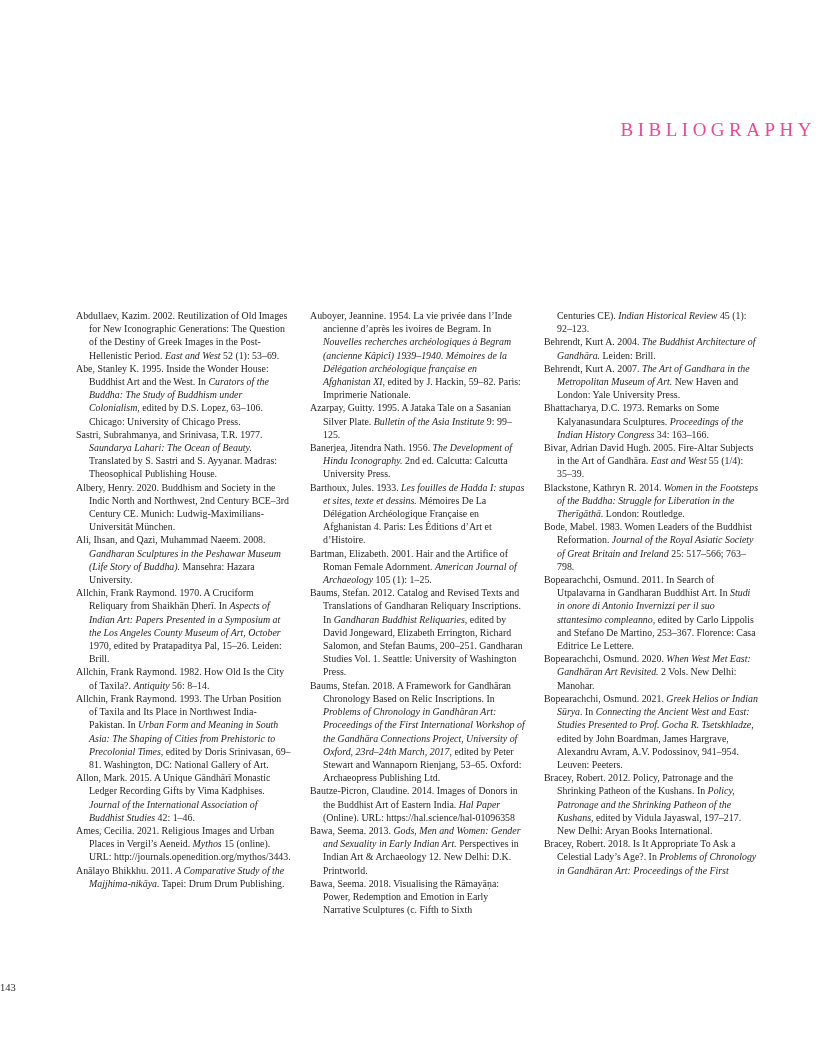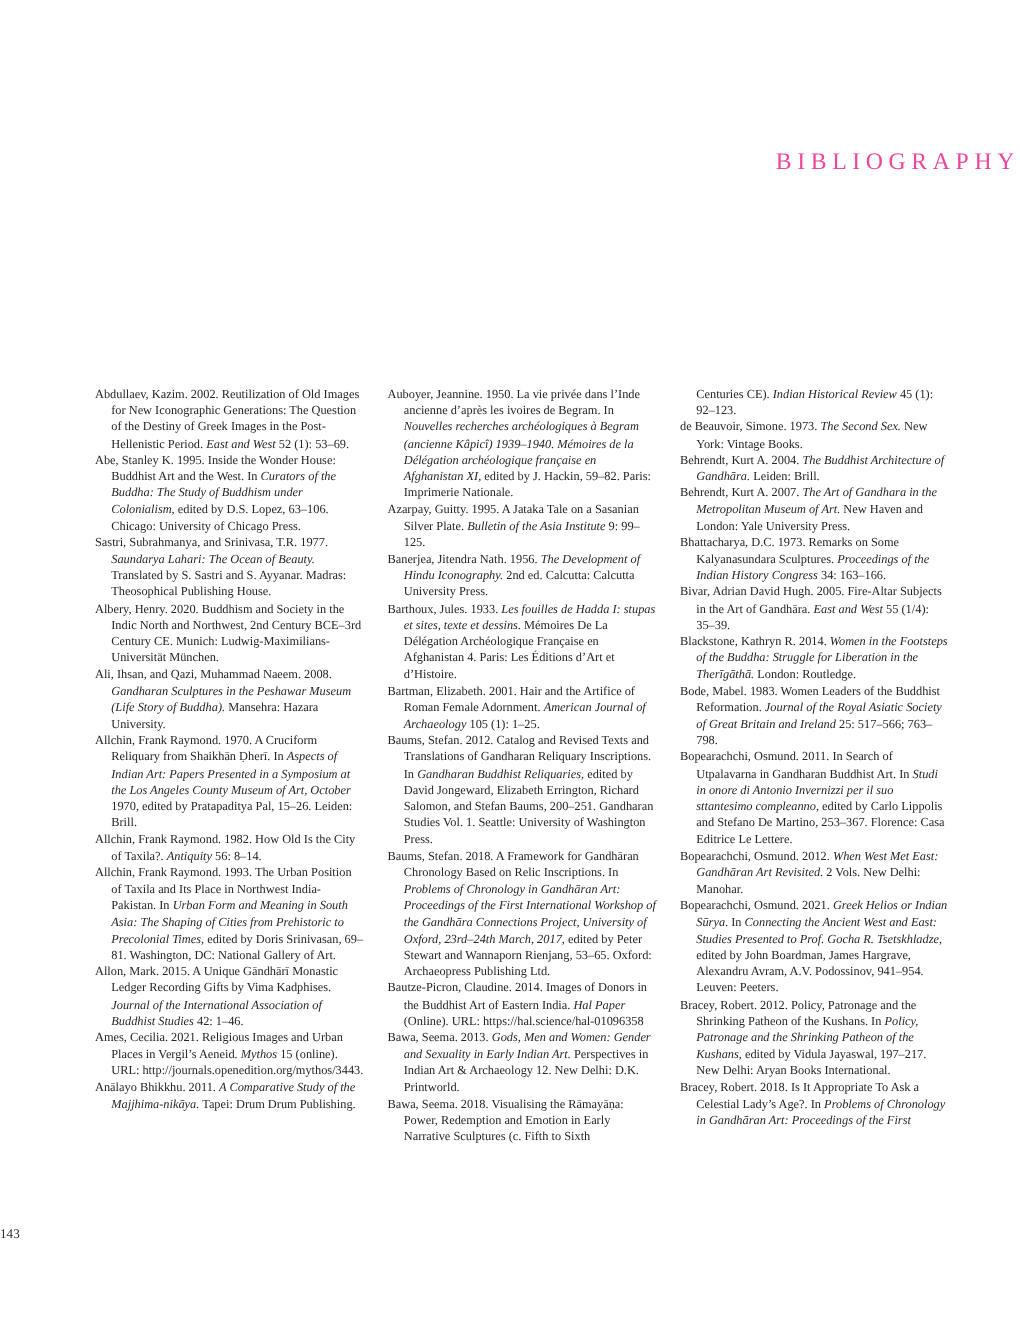--- a/index.html
+++ b/index.html
@@ -66,41 +66,40 @@
         <p class="entry"><span class="rm">Albery, Henry. 2020. Buddhism and Society in the Indic North and Northwest, 2nd Century BCE–3rd Century CE. Munich: Ludwig-Maximilians-Universität München.</span></p>
         <p class="entry"><span class="rm">Ali, Ihsan, and Qazi, Muhammad Naeem. 2008. </span><span class="it">Gandharan Sculptures in the Peshawar Museum (Life Story of Buddha).</span><span class="rm"> Mansehra: Hazara University.</span></p>
         <p class="entry"><span class="rm">Allchin, Frank Raymond. 1970. A Cruciform Reliquary from Shaikhān Ḍherī. In </span><span class="it">Aspects of Indian Art: Papers Presented in a Symposium at the Los Angeles County Museum of Art, October</span><span class="rm"> 1970, edited by Pratapaditya Pal, 15–26. Leiden: Brill.</span></p>
         <p class="entry"><span class="rm">Allchin, Frank Raymond. 1982. How Old Is the City of Taxila?. </span><span class="it">Antiquity</span><span class="rm"> 56: 8–14.</span></p>
         <p class="entry"><span class="rm">Allchin, Frank Raymond. 1993. The Urban Position of Taxila and Its Place in Northwest India-Pakistan. In </span><span class="it">Urban Form and Meaning in South Asia: The Shaping of Cities from Prehistoric to Precolonial Times</span><span class="rm">, edited by Doris Srinivasan, 69–81. Washington, DC: National Gallery of Art.</span></p>
         <p class="entry"><span class="rm">Allon, Mark. 2015. A Unique Gāndhārī Monastic Ledger Recording Gifts by Vima Kadphises. </span><span class="it">Journal of the International Association of Buddhist Studies</span><span class="rm"> 42: 1–46.</span></p>
         <p class="entry"><span class="rm">Ames, Cecilia. 2021. Religious Images and Urban Places in Vergil’s Aeneid. </span><span class="it">Mythos</span><span class="rm"> 15 (online). URL: http://journals.openedition.org/mythos/3443.</span></p>
         <p class="entry"><span class="rm">Anālayo Bhikkhu. 2011. </span><span class="it">A Comparative Study of the Majjhima-nikāya.</span><span class="rm"> Tapei: Drum Drum Publishing.</span></p>
       </div>
     <div class="col">
-        <p class="entry"><span class="rm">Auboyer, Jeannine. 1950. La vie privée dans l’Inde ancienne d’après les ivoires de Begram. In </span><span class="it">Nouvelles recherches archéologiques à Begram (ancienne Kâpicî) 1939–1940. Mémoires de la Délégation archéologique française en Afghanistan XI</span><span class="rm">, edited by J. Hackin, 59–82. Paris: Imprimerie Nationale.</span></p>
+        <p class="entry"><span class="rm">Auboyer, Jeannine. 1954. La vie privée dans l’Inde ancienne d’après les ivoires de Begram. In </span><span class="it">Nouvelles recherches archéologiques à Begram (ancienne Kâpicî) 1939–1940. Mémoires de la Délégation archéologique française en Afghanistan XI</span><span class="rm">, edited by J. Hackin, 59–82. Paris: Imprimerie Nationale.</span></p>
         <p class="entry"><span class="rm">Azarpay, Guitty. 1995. A Jataka Tale on a Sasanian Silver Plate. </span><span class="it">Bulletin of the Asia Institute</span><span class="rm"> 9: 99–125.</span></p>
         <p class="entry"><span class="rm">Banerjea, Jitendra Nath. 1956. </span><span class="it">The Development of Hindu Iconography.</span><span class="rm"> 2nd ed. Calcutta: Calcutta University Press.</span></p>
         <p class="entry"><span class="rm">Barthoux, Jules. 1933. </span><span class="it">Les fouilles de Hadda I: stupas et sites, texte et dessins.</span><span class="rm"> Mémoires De La Délégation Archéologique Française en Afghanistan 4. Paris: Les Éditions d’Art et d’Histoire.</span></p>
         <p class="entry"><span class="rm">Bartman, Elizabeth. 2001. Hair and the Artifice of Roman Female Adornment. </span><span class="it">American Journal of Archaeology</span><span class="rm"> 105 (1): 1–25.</span></p>
         <p class="entry"><span class="rm">Baums, Stefan. 2012. Catalog and Revised Texts and Translations of Gandharan Reliquary Inscriptions. In </span><span class="it">Gandharan Buddhist Reliquaries</span><span class="rm">, edited by David Jongeward, Elizabeth Errington, Richard Salomon, and Stefan Baums, 200–251. Gandharan Studies Vol. 1. Seattle: University of Washington Press.</span></p>
         <p class="entry"><span class="rm">Baums, Stefan. 2018. A Framework for Gandhāran Chronology Based on Relic Inscriptions. In </span><span class="it">Problems of Chronology in Gandhāran Art: Proceedings of the First International Workshop of the Gandhāra Connections Project, University of Oxford, 23rd–24th March, 2017</span><span class="rm">, edited by Peter Stewart and Wannaporn Rienjang, 53–65. Oxford: Archaeopress Publishing Ltd.</span></p>
         <p class="entry"><span class="rm">Bautze-Picron, Claudine. 2014. Images of Donors in the Buddhist Art of Eastern India. </span><span class="it">Hal Paper</span><span class="rm"> (Online). URL: https://hal.science/hal-01096358</span></p>
         <p class="entry"><span class="rm">Bawa, Seema. 2013. </span><span class="it">Gods, Men and Women: Gender and Sexuality in Early Indian Art.</span><span class="rm"> Perspectives in Indian Art &amp; Archaeology 12. New Delhi: D.K. Printworld.</span></p>
         <p class="entry"><span class="rm">Bawa, Seema. 2018. Visualising the Rāmayāṇa: Power, Redemption and Emotion in Early Narrative Sculptures (c. Fifth to Sixth</span></p>
       </div>
     <div class="col">
         <p class="entry cont"><span class="rm">Centuries CE). </span><span class="it">Indian Historical Review</span><span class="rm"> 45 (1): 92–123.</span></p>
-        <p class="entry"><span class="rm">de Beauvoir, Simone. 1973. </span><span class="it">The Second Sex.</span><span class="rm"> New York: Vintage Books.</span></p>
         <p class="entry"><span class="rm">Behrendt, Kurt A. 2004. </span><span class="it">The Buddhist Architecture of Gandhāra.</span><span class="rm"> Leiden: Brill.</span></p>
         <p class="entry"><span class="rm">Behrendt, Kurt A. 2007. </span><span class="it">The Art of Gandhara in the Metropolitan Museum of Art.</span><span class="rm"> New Haven and London: Yale University Press.</span></p>
         <p class="entry"><span class="rm">Bhattacharya, D.C. 1973. Remarks on Some Kalyanasundara Sculptures. </span><span class="it">Proceedings of the Indian History Congress</span><span class="rm"> 34: 163–166.</span></p>
         <p class="entry"><span class="rm">Bivar, Adrian David Hugh. 2005. Fire-Altar Subjects in the Art of Gandhāra. </span><span class="it">East and West</span><span class="rm"> 55 (1/4): 35–39.</span></p>
         <p class="entry"><span class="rm">Blackstone, Kathryn R. 2014. </span><span class="it">Women in the Footsteps of the Buddha: Struggle for Liberation in the Therīgāthā.</span><span class="rm"> London: Routledge.</span></p>
         <p class="entry"><span class="rm">Bode, Mabel. 1983. Women Leaders of the Buddhist Reformation. </span><span class="it">Journal of the Royal Asiatic Society of Great Britain and Ireland</span><span class="rm"> 25: 517–566; 763–798.</span></p>
         <p class="entry"><span class="rm">Bopearachchi, Osmund. 2011. In Search of Utpalavarna in Gandharan Buddhist Art. In </span><span class="it">Studi in onore di Antonio Invernizzi per il suo sttantesimo compleanno</span><span class="rm">, edited by Carlo Lippolis and Stefano De Martino, 253–367. Florence: Casa Editrice Le Lettere.</span></p>
-        <p class="entry"><span class="rm">Bopearachchi, Osmund. 2012. </span><span class="it">When West Met East: Gandhāran Art Revisited.</span><span class="rm"> 2 Vols. New Delhi: Manohar.</span></p>
+        <p class="entry"><span class="rm">Bopearachchi, Osmund. 2020. </span><span class="it">When West Met East: Gandhāran Art Revisited.</span><span class="rm"> 2 Vols. New Delhi: Manohar.</span></p>
         <p class="entry"><span class="rm">Bopearachchi, Osmund. 2021. </span><span class="it">Greek Helios or Indian Sūrya</span><span class="rm">. In </span><span class="it">Connecting the Ancient West and East: Studies Presented to Prof. Gocha R. Tsetskhladze</span><span class="rm">, edited by John Boardman, James Hargrave, Alexandru Avram, A.V. Podossinov, 941–954. Leuven: Peeters.</span></p>
         <p class="entry"><span class="rm">Bracey, Robert. 2012. Policy, Patronage and the Shrinking Patheon of the Kushans. In </span><span class="it">Policy, Patronage and the Shrinking Patheon of the Kushans</span><span class="rm">, edited by Vidula Jayaswal, 197–217. New Delhi: Aryan Books International.</span></p>
         <p class="entry"><span class="rm">Bracey, Robert. 2018. Is It Appropriate To Ask a Celestial Lady’s Age?. In </span><span class="it">Problems of Chronology in Gandhāran Art: Proceedings of the First</span></p>
       </div>
   </div>
   <div class="pagenum">143</div>
 </div>
 
 </body></html>

